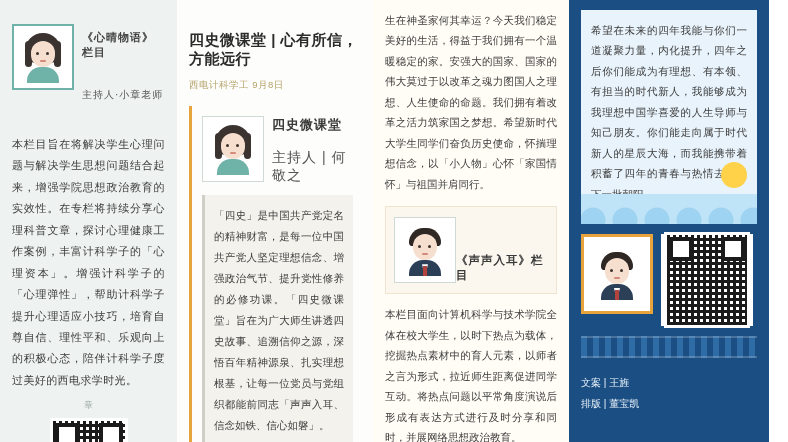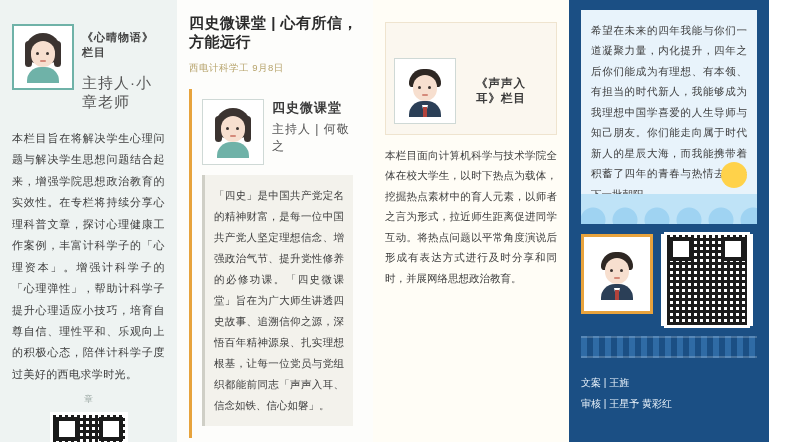--- a/index.html
+++ b/index.html
@@ -17,23 +17,23 @@
   
   .col1 { width:177px; background:#eef3f2; padding:10px 12px; }
   .c1-header { display:flex; align-items:flex-start; gap:8px; margin-top:14px; }
   .avatar-box {
     width:62px; height:66px; background:#ffffff; border:1px solid #cfd9d6;
     display:flex; align-items:center; justify-content:center; flex:none;
   }
   .avatar-box.teal { border:2px solid #6fb2a8; }
   .c1-titles { padding-top:6px; }
   .c1-title { font-size:11px; color:#444; font-weight:bold; letter-spacing:1px; }
-  .c1-sub { font-size:15px; color:#555; margin-top:14px; letter-spacing:1px; }
+  .c1-sub { font-size:10px; color:#555; margin-top:28px; letter-spacing:1px; }
   .c1-body {
-    margin-top:16px; font-size:11px; line-height:1.95; color:#3d3d3d;
+    margin-top:32px; font-size:11px; line-height:1.95; color:#3d3d3d;
     text-align:justify; letter-spacing:0.4px;
   }
   .c1-stamp { text-align:center; margin-top:8px; font-size:9px; color:#9aa7a3; }
   .qr-wrap { display:flex; justify-content:center; margin-top:6px; }
 
   
   .qr {
     width:56px; height:56px; background:#fff; padding:3px;
     background-image:
       repeating-linear-gradient(90deg,#1b1b1b 0 3px, transparent 3px 6px),
@@ -45,37 +45,37 @@
   .qr::before, .qr::after {
     content:""; position:absolute; width:16px; height:16px;
     border:4px solid #1b1b1b; background:#fff;
   }
   .qr::before { left:2px; top:2px; }
   .qr::after { right:2px; top:2px; }
   .qr-big { width:78px; height:78px; }
   .qr-lg { width:96px; height:96px; }
 
   
-  .col2 { width:196px; background:#fdfdfb; padding:10px 12px; }
+  .col2 { width:196px; background:#fdfdfb; padding:27px 12px; }
   .c2-title { font-size:15px; color:#2b2b2b; font-weight:bold; letter-spacing:0.5px; margin-top:4px;}
   .c2-meta { font-size:9.5px; color:#b6a36b; margin-top:10px; letter-spacing:0.5px;}
   .c2-card { margin-top:14px; border-left:3px solid #e7a33c; padding:10px 8px 12px 10px; position:relative;}
   .c2-cardhead { display:flex; align-items:flex-start; gap:8px; }
   .c2-cardtitle { font-size:13px; color:#3a3a3a; font-weight:bold; letter-spacing:1px; }
-  .c2-cardsub { font-size:12px; color:#555; margin-top:4px; letter-spacing:1px;}
+  .c2-cardsub { font-size:14px; color:#555; margin-top:15px; letter-spacing:1px;}
   .c2-quote {
     margin-top:10px; background:#f3f2ec; border-left:3px solid #cfcfc6;
     padding:10px 9px; font-size:10.5px; line-height:2.0; color:#3d3d3d; text-align:justify;
   }
 
   
   .col3 { width:196px; background:#fffdf6; padding:10px 12px; }
   .c3-body { font-size:10.5px; line-height:1.95; color:#3d3d3d; text-align:justify; }
   .c3-card { margin-top:12px; background:#fbf7ef; border:1px solid #efe4cf; padding:10px 8px; }
-  .c3-head { display:flex; align-items:center; gap:20px;margin-top:25px; }
+  .c3-head { display:flex; align-items:flex-end; gap:0; }
   .c3-title { font-size:11.5px; color:#3a3a3a; font-weight:bold; letter-spacing:1px; }
   .c3-sub { font-size:10px; color:#555; margin-top:14px; letter-spacing:1px; }
   .c3-text { margin-top:10px; font-size:10.5px; line-height:1.95; color:#3d3d3d; text-align:justify; }
 
   
   .col4 { width:200px; background:#1b4f84; padding:10px 12px; color:#fff; }
   .c4-top { background:#e8f3fb; color:#3d3d3d; padding:10px 10px 14px; position:relative; min-height:214px;}
   .c4-text { font-size:10.5px; line-height:1.95; text-align:justify; color:#3b3b3b;}
   .sun { position:absolute; right:10px; bottom:36px; width:26px; height:26px; border-radius:50%; background:#ffd24a;}
   .waves { position:absolute; left:0; right:0; bottom:0; height:30px;
@@ -167,20 +167,21 @@
           <div class="c2-cardtitle">四史微课堂</div>
           <div class="c2-cardsub">主持人 | 何敬之</div>
         </div>
       </div>
       <div class="c2-quote">「四史」是中国共产党定名的精神财富，是每一位中国共产党人坚定理想信念、增强政治气节、提升党性修养的必修功课。「四史微课堂」旨在为广大师生讲透四史故事、追溯信仰之源，深悟百年精神源泉、扎实理想根基，让每一位党员与党组织都能前同志「声声入耳、信念如铁、信心如磐」。</div>
     </div>
 
   </div>
 
   <div class="col col3">
+    <div class="c3-body">生在神圣家何其幸运？今天我们稳定美好的生活，得益于我们拥有一个温暖稳定的家。安强大的国家、国家的伟大莫过于以改革之魂力图国人之理想、人生使命的命题。我们拥有着改革之活力筑家国之梦想。希望新时代大学生同学们奋负历史使命，怀揣理想信念，以「小人物」心怀「家国情怀」与祖国并肩同行。</div>
 
     <div class="c3-card">
       <div class="c3-head">
         <div class="avatar-box">
           <div class="face">
             <div class="hair-m"></div>
             <div class="skin"></div>
               <div class="eye l"></div>
               <div class="eye r"></div>
               <div class="mouth"></div>
@@ -221,17 +222,17 @@
       </div>
       <div class="c4-qrbox">
         <div class="qr qr-lg"></div>
       </div>
     </div>
 
     <div class="c4-pattern"></div>
 
     <div class="c4-credits">
       <div>文案 | 王旌</div>
-      <div>审核 | 王星予  黄彩红</div>
+      <div>排版 | 董宝凯</div>
     </div>
   </div>
 
 </div>
 
 </body></html>

